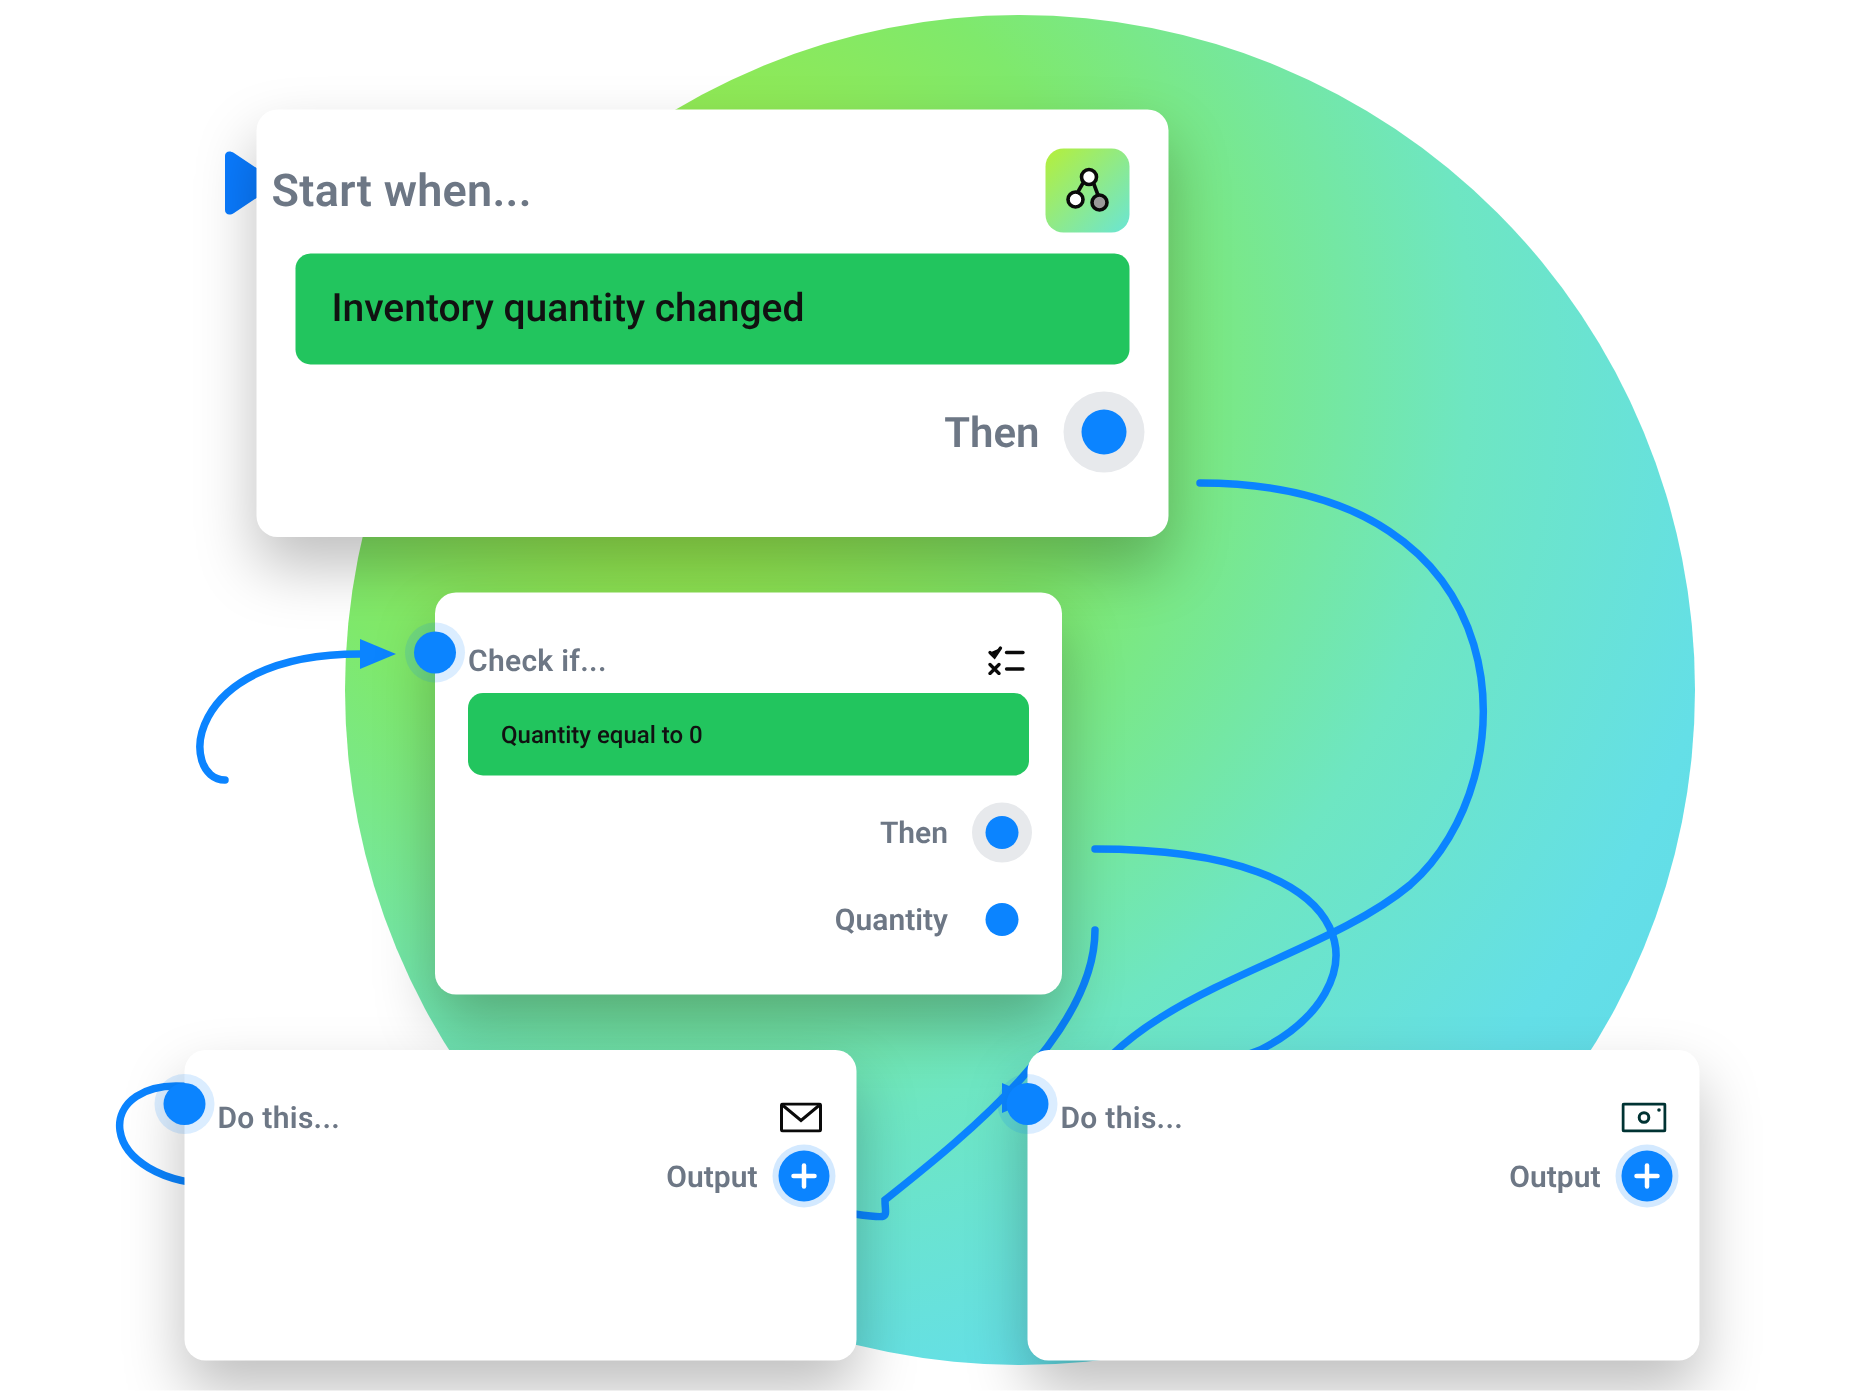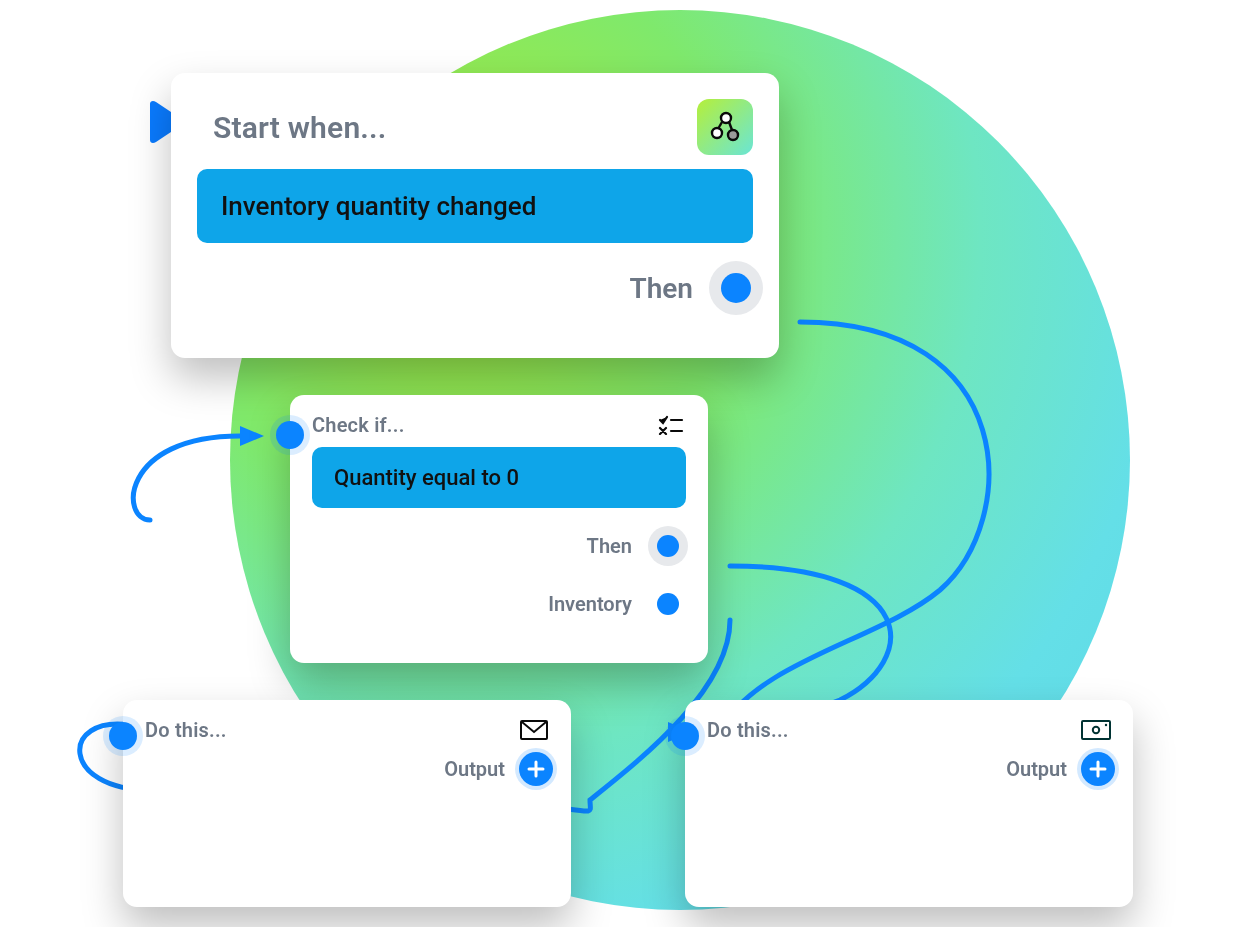--- a/index.html
+++ b/index.html
@@ -1,28 +1,28 @@
 <!DOCTYPE html>
 <html><head>
 <meta charset="utf-8">
 <style>
   html,body{margin:0;padding:0;width:1236px;height:927px;background:transparent;font-family:-apple-system,BlinkMacSystemFont,"Segoe UI",Roboto,Helvetica,Arial,sans-serif;}
   .stage{position:relative;width:1236px;height:927px;overflow:hidden;}
   .bg-circle{position:absolute;width:900px;height:900px;border-radius:50%;left:230px;top:10px;background:radial-gradient(circle at 25% 25%, #a7e937 0%, #7fe96c 30%, #6ee6c2 55%, #64dfe7 75%, #5cd6e8 100%);}
   svg.connectors{position:absolute;left:0;top:0;width:1236px;height:927px;pointer-events:none;}
 
   .card{position:absolute;background:#fff;border-radius:14px;box-shadow:0 20px 40px rgba(0,0,0,.25);}
-  .card .head{display:flex;align-items:center;justify-content:space-between;padding:18px 22px 10px 22px;}
-  .card .head-lg{padding:26px 26px 14px 42px;}
+  .card .head{display:flex;align-items:center;justify-content:space-between;padding:33px 22px 10px 22px;}
+  .card .head-lg{padding:26px 26px 14px 10px;}
   .head-title{color:#6d7785;font-weight:600;letter-spacing:.2px;}
   .head-title.lg{font-size:30px;}
   .head-title.md{font-size:20px;}
-  .chip{border-radius:10px;background:#0ea5e9;padding:18px 22px;margin:0 22px 16px 22px;color:#111;font-weight:500;}
+  .chip{border-radius:10px;background:#22c55e;padding:18px 22px;margin:0 22px 16px 22px;color:#111;font-weight:500;}
   .chip.lg{font-size:26px;padding:22px 24px;margin:0 26px 16px 26px;}
-  .chip.md{font-size:22px;}
+  .chip.md{font-size:16px;}
 
   .ports{display:flex;flex-direction:column;align-items:flex-end;gap:14px;padding:0 18px 18px 0;}
   .port-row{display:flex;align-items:center;gap:14px;}
   .port-label{color:#6d7785;font-weight:600;}
   .port-label.lg{font-size:28px;}
   .port-label.md{font-size:20px;}
 
   .node-halo{width:44px;height:44px;}
   .node-halo.lg{width:58px;height:58px;}
 
@@ -130,21 +130,21 @@
       <div class="port-row">
         <span class="port-label md">Then</span>
         <span class="node-halo">
           <svg class="halo-svg" width="44" height="44" viewBox="0 0 44 44">
               <circle cx="22" cy="22" r="20" fill="#e7e9ec"></circle>
               <circle cx="22" cy="22" r="11" fill="#0b84ff"></circle>
             </svg>
         </span>
       </div>
       <div class="port-row">
-        <span class="port-label md">Inventory</span>
+        <span class="port-label md">Quantity</span>
         <span class="node-halo">
           <svg class="halo-svg" width="44" height="44" viewBox="0 0 44 44">
               <circle cx="22" cy="22" r="11" fill="#0b84ff"></circle>
             </svg>
         </span>
       </div>
     </div>
   </div>
 
   <div id="card-action-left" class="card">

